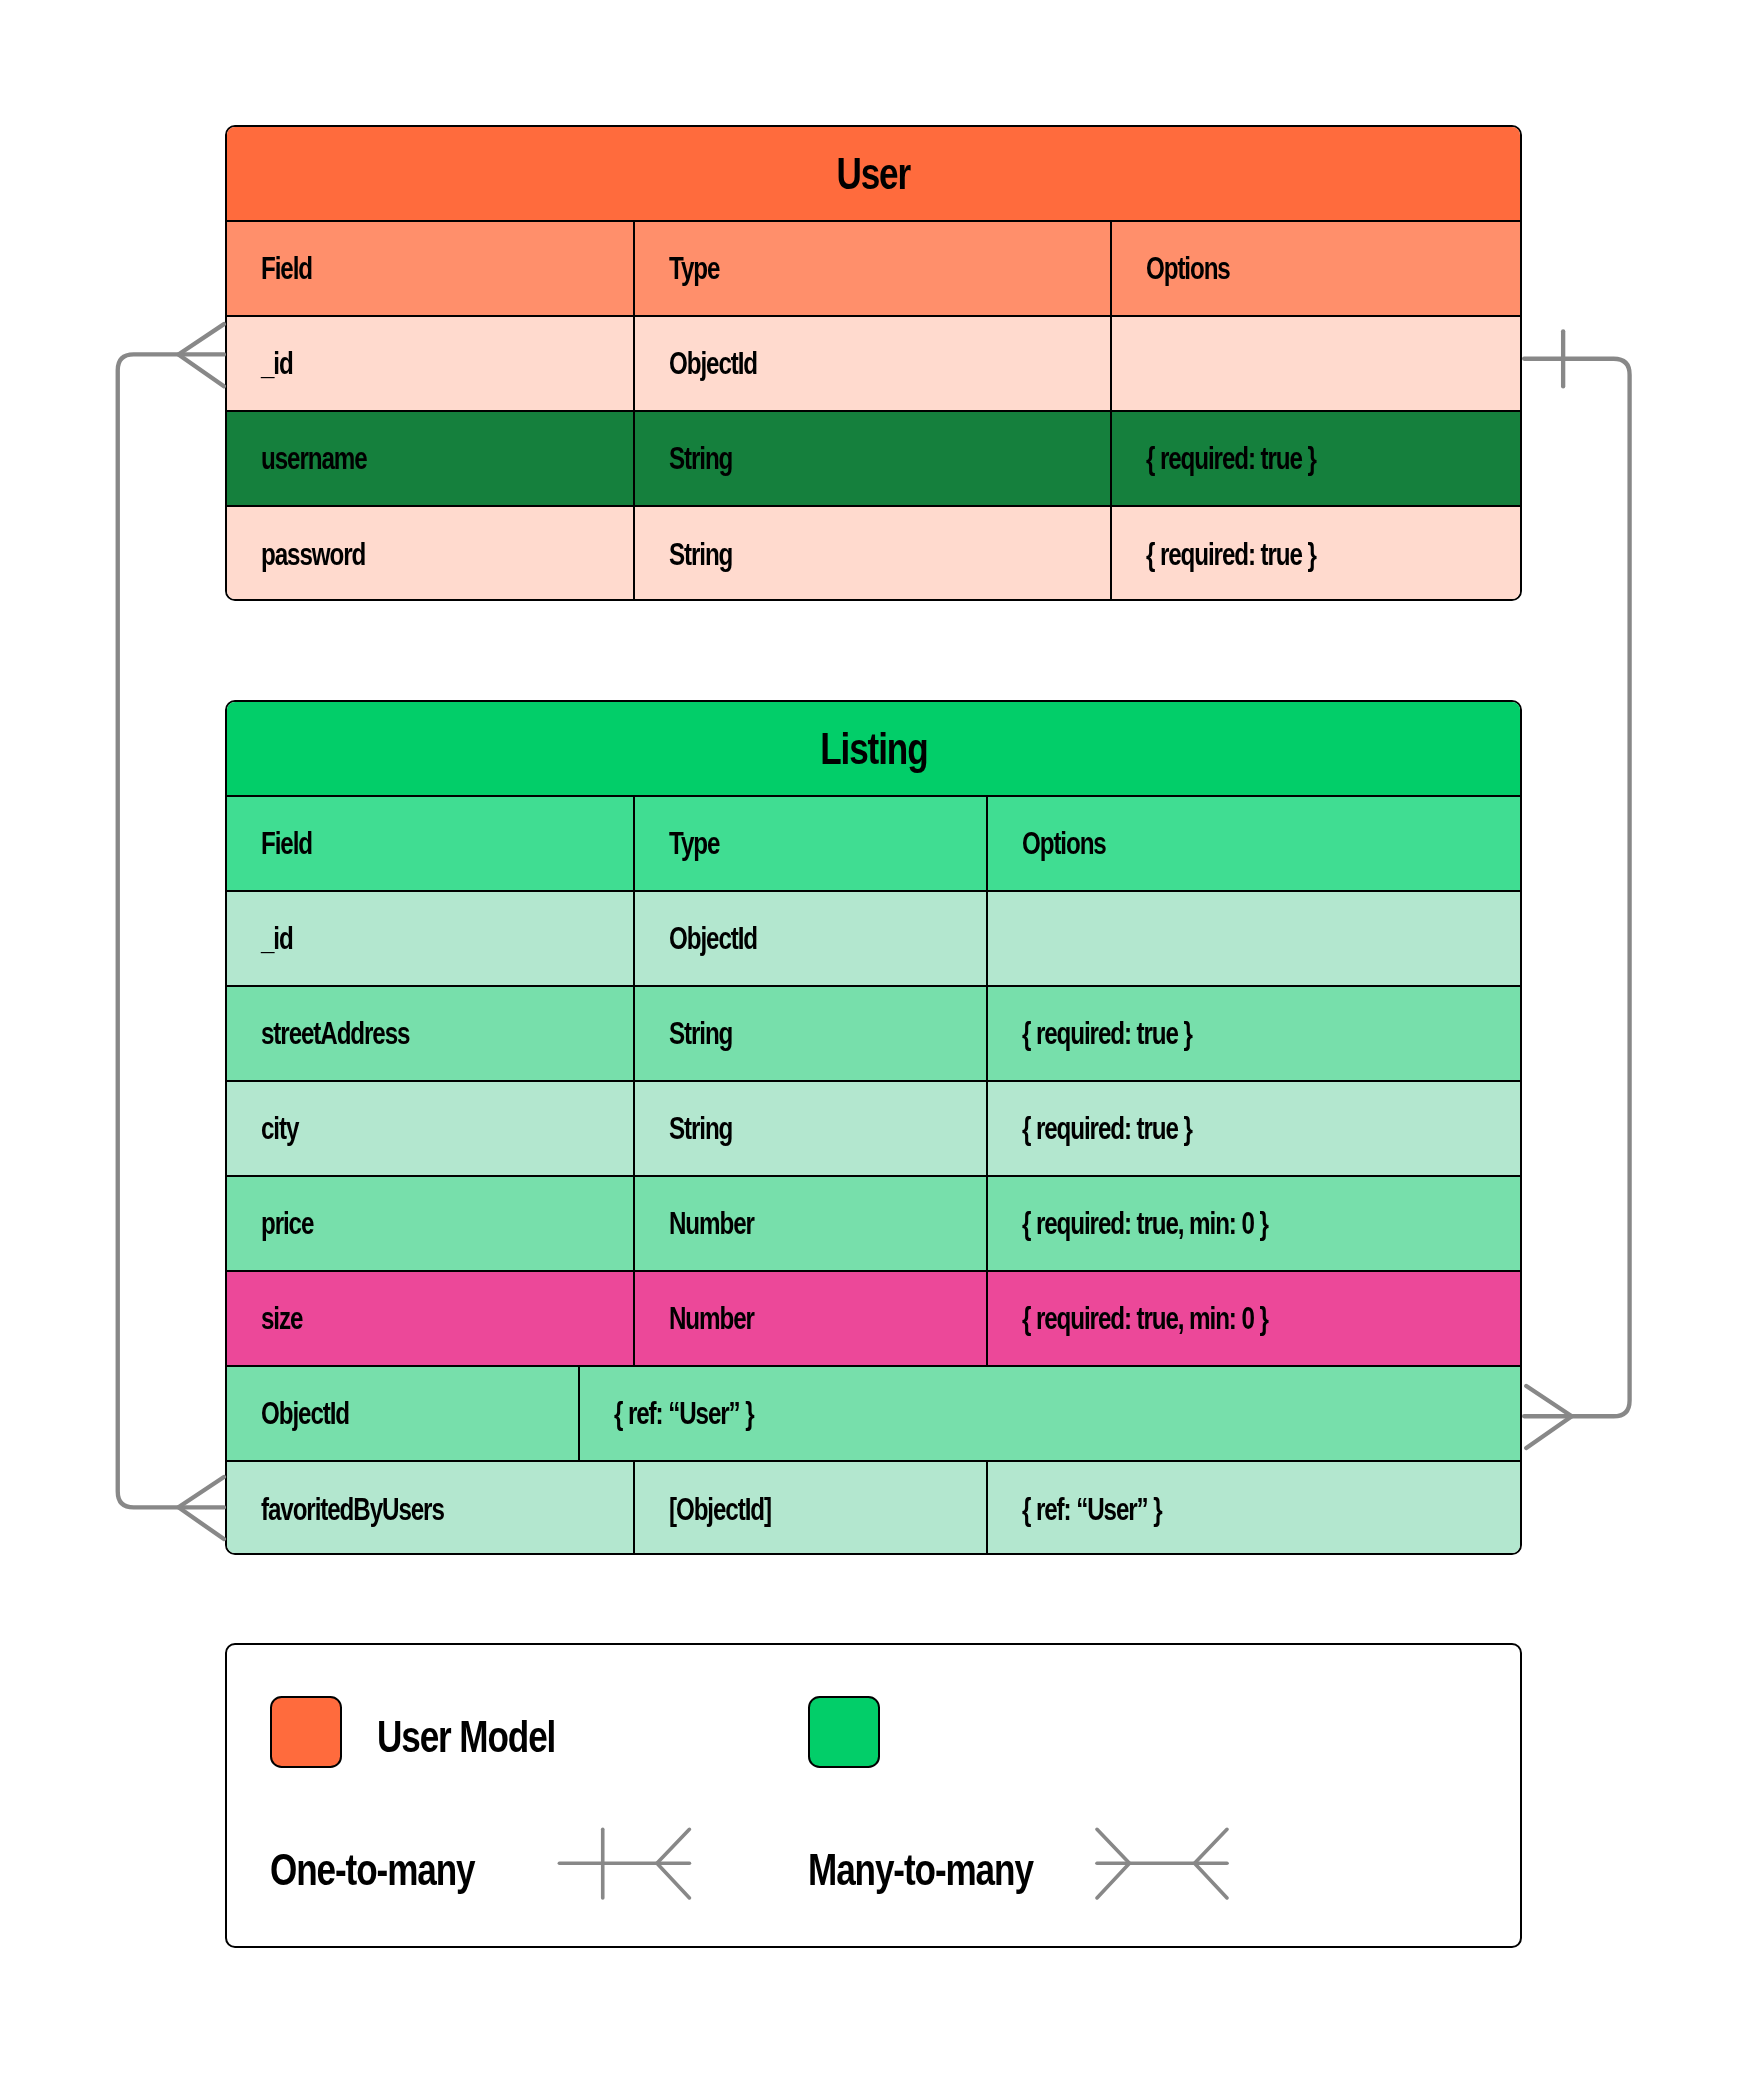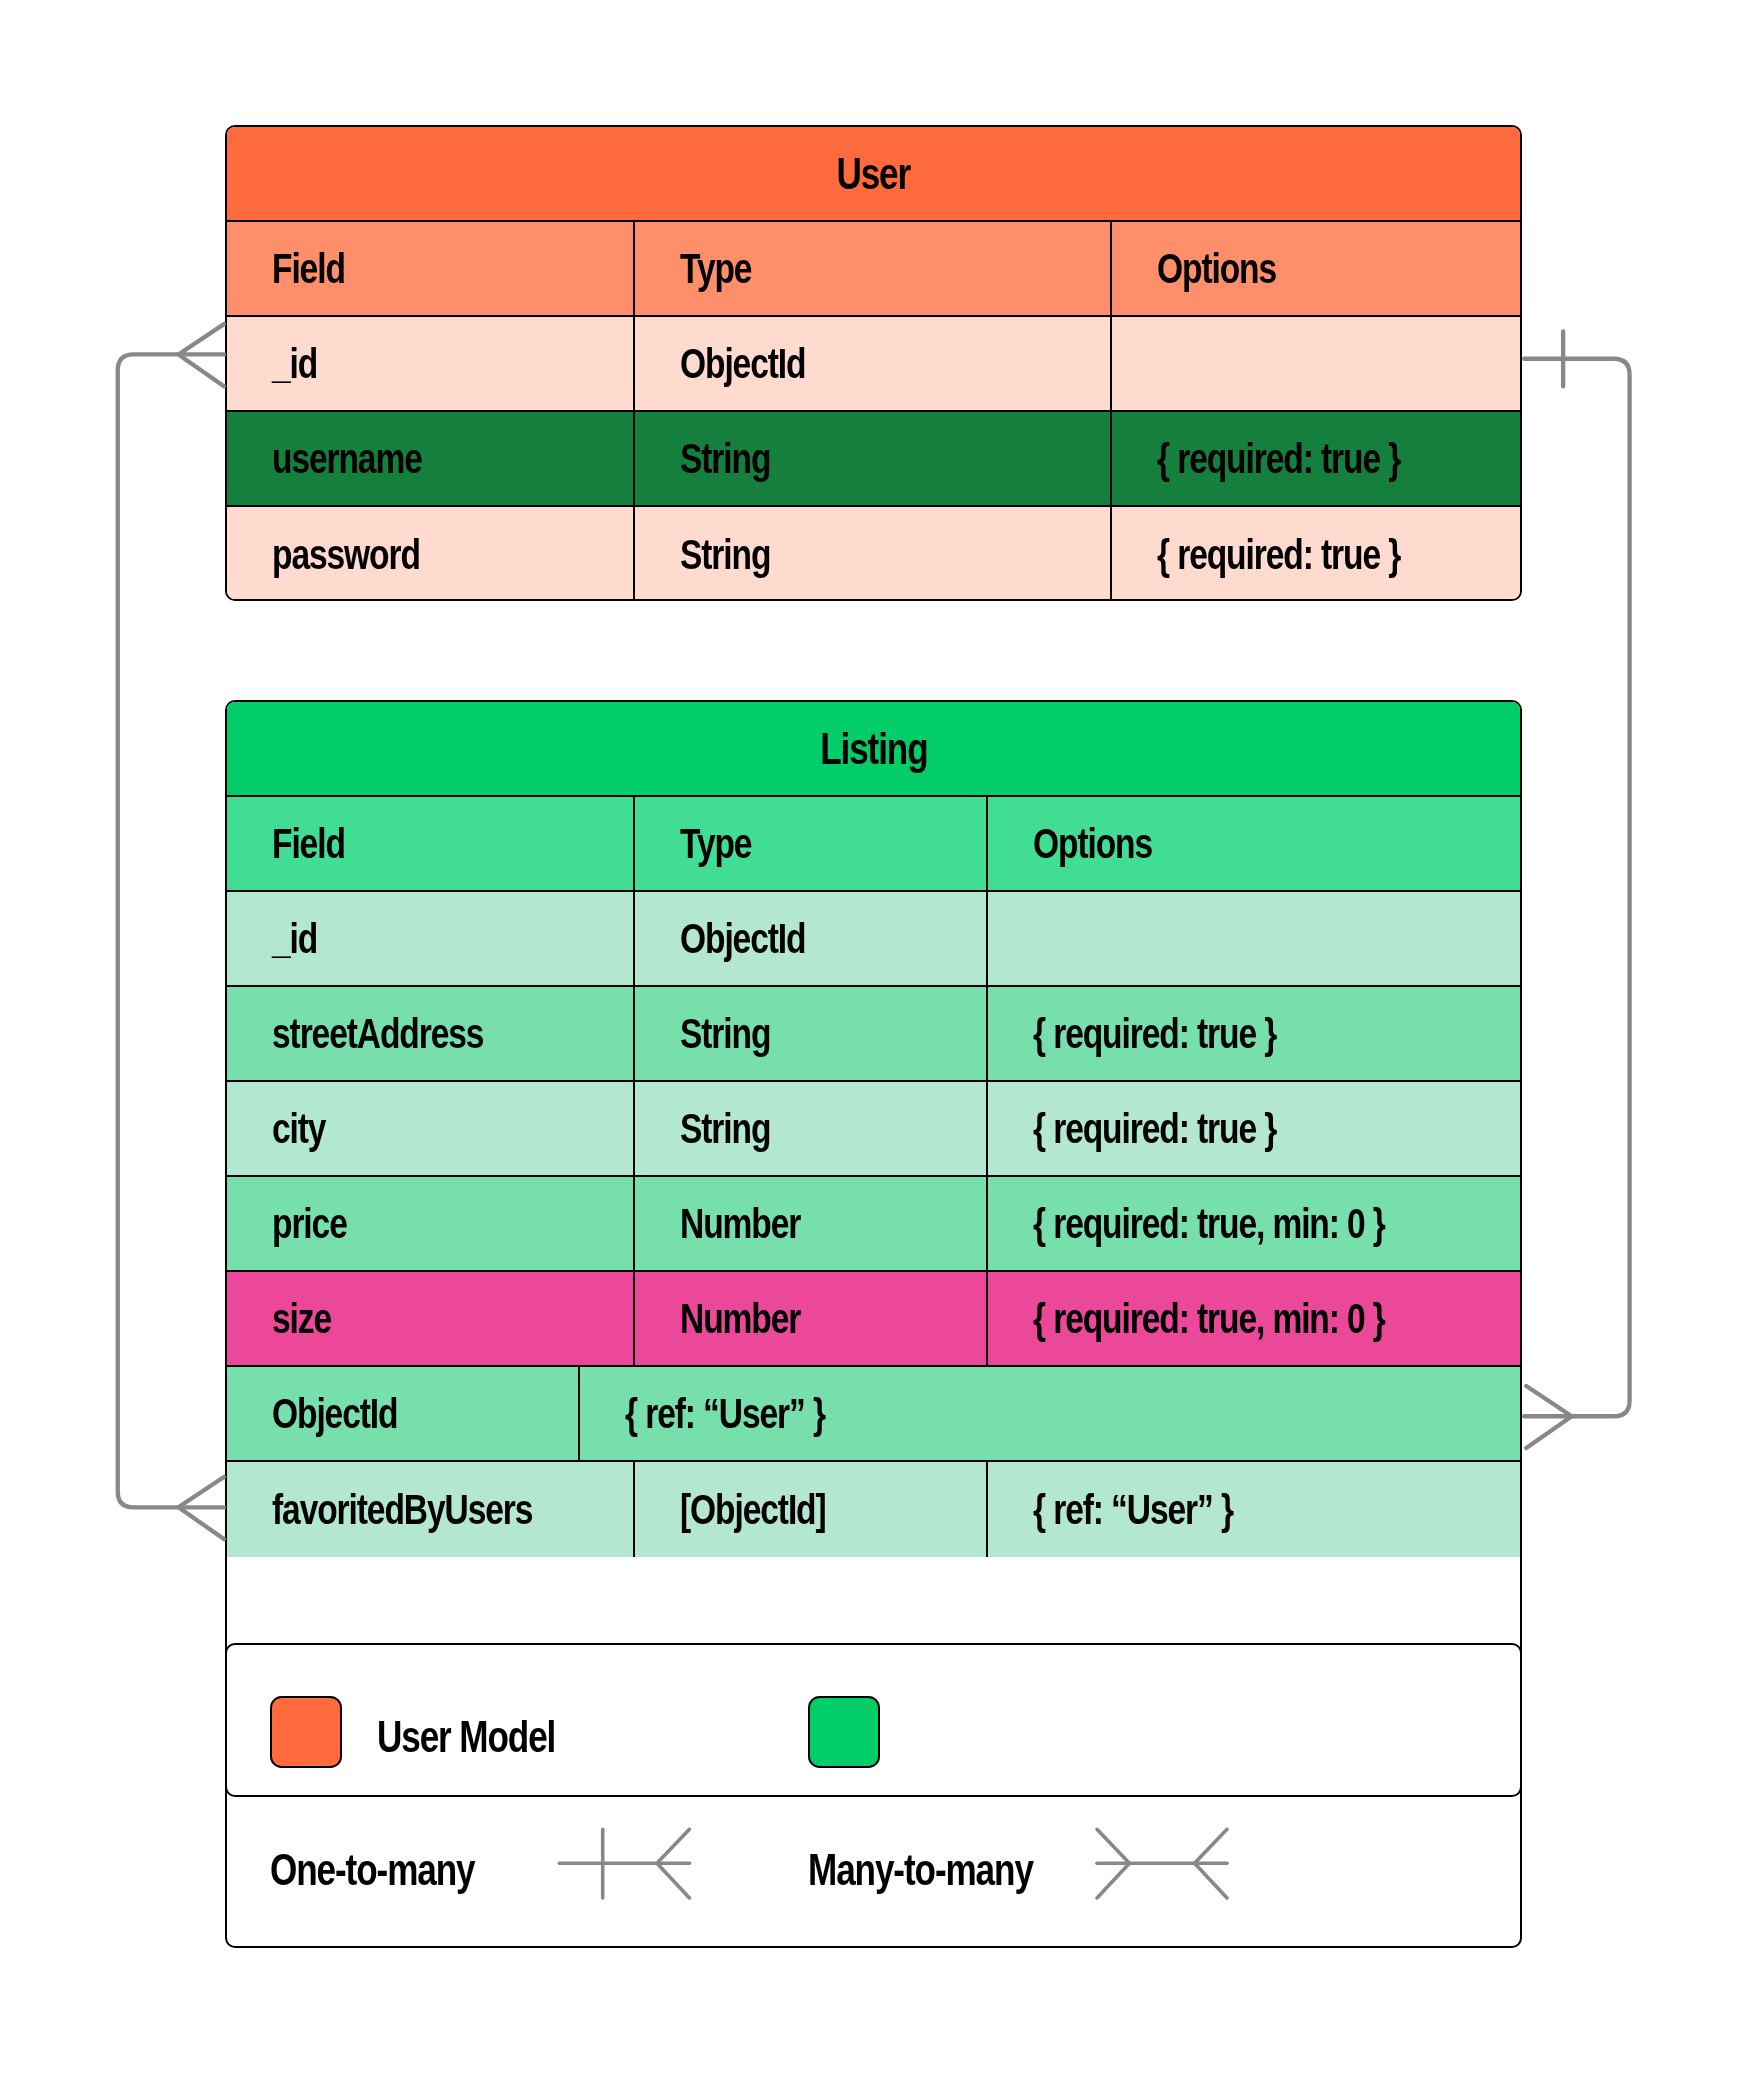--- a/index.html
+++ b/index.html
@@ -1,21 +1,21 @@
 <!DOCTYPE html>
 <html style="font-size:11.6px"><head>
 <meta charset="utf-8">
 <style>
   html, body { margin:0; padding:0; background:#ffffff; }
   body { width:1756px; height:2077px; position:relative; font-family:"Liberation Sans", sans-serif; overflow:hidden; }
   .tbl { position:absolute; left:225px; width:1297px; border:2.9px solid #000; border-radius:10px; overflow:hidden; box-sizing:border-box; }
   .row { display:flex; box-sizing:border-box; border-bottom:2.9px solid #000; height:95px; align-items:stretch; }
   .row:last-child { border-bottom:none; }
   .title { height:95px; justify-content:center; align-items:center; display:flex; font-weight:bold; font-size:45px; letter-spacing:-1.4px; transform-origin:center; }
-  .cell { box-sizing:border-box; display:flex; align-items:center; padding-left:45px; font-size:43px; font-weight:bold; letter-spacing:-1.4px; white-space:nowrap; border-right:2.2px solid #000; }
+  .cell { box-sizing:border-box; display:flex; align-items:center; padding-left:34px; font-size:31px; font-weight:bold; letter-spacing:-1.4px; white-space:nowrap; border-right:2.2px solid #000; }
   .cell:last-child { border-right:none; }
   .cn { display:inline-block; transform:scaleX(0.78); transform-origin:left center; }
   .user .c1 { width:408px; } .user .c2 { width:477px; } .user .c3 { flex:1; }
   .listing .c1 { width:408px; } .listing .c2 { width:353px; } .listing .c3 { flex:1; }
   .hdr { font-size:45px; }
   svg.conn { position:absolute; left:0; top:0; width:1756px; height:2077px; pointer-events:none; }
   .legend { position:absolute; left:225px; top:1643px; width:1297px; height:305px; border:2.9px solid #000; border-radius:10px; box-sizing:border-box;padding-left:44px; }
   .swatch { position:absolute; width:72px; height:72px; border:2.9px solid #000; border-radius:11.6px; box-sizing:border-box; }
   .ltext { position:absolute; font-size:45px; font-weight:bold; letter-spacing:-1.4px; white-space:nowrap; }
 </style>
@@ -65,21 +65,21 @@
       </div>
     <div class="cell c2">
         <span class="cn">String</span>
       </div>
     <div class="cell c3">
         <span class="cn">{ required: true }</span>
       </div>
   </div>
 </div>
 
-<div class="tbl listing" style="top:700px; height:1097px;">
+<div class="tbl listing" style="top:700px; height:855px;">
   <div class="row title" style="background:#02CE69;">
       <span class="cn" style="transform-origin:center;">Listing</span>
     </div>
   <div class="row hdr" style="background:#40DD92;">
     <div class="cell c1">
         <span class="cn">Field</span>
       </div>
     <div class="cell c2">
         <span class="cn">Type</span>
       </div>

